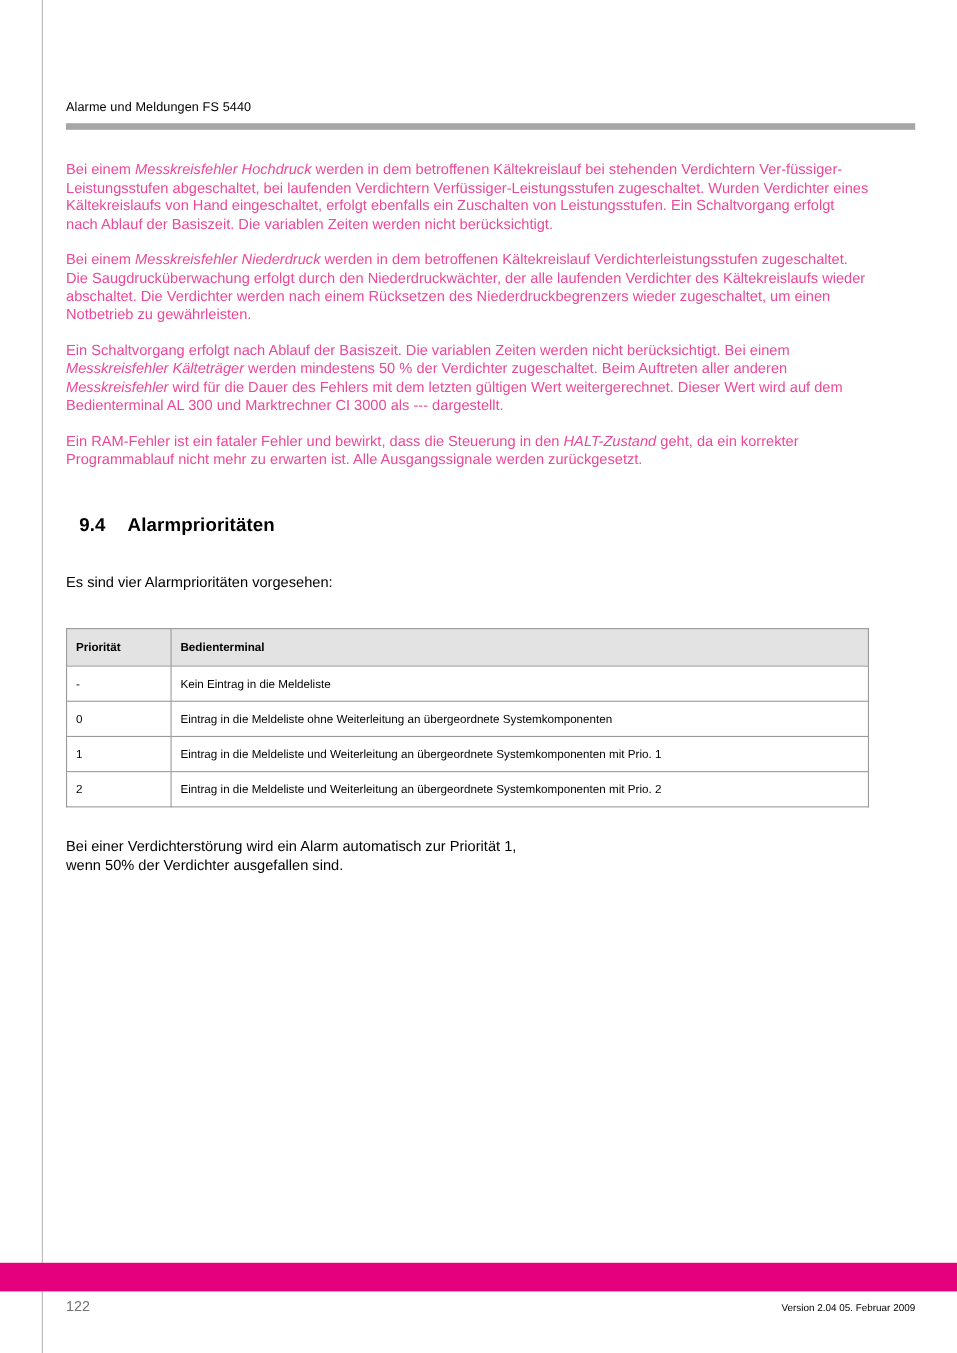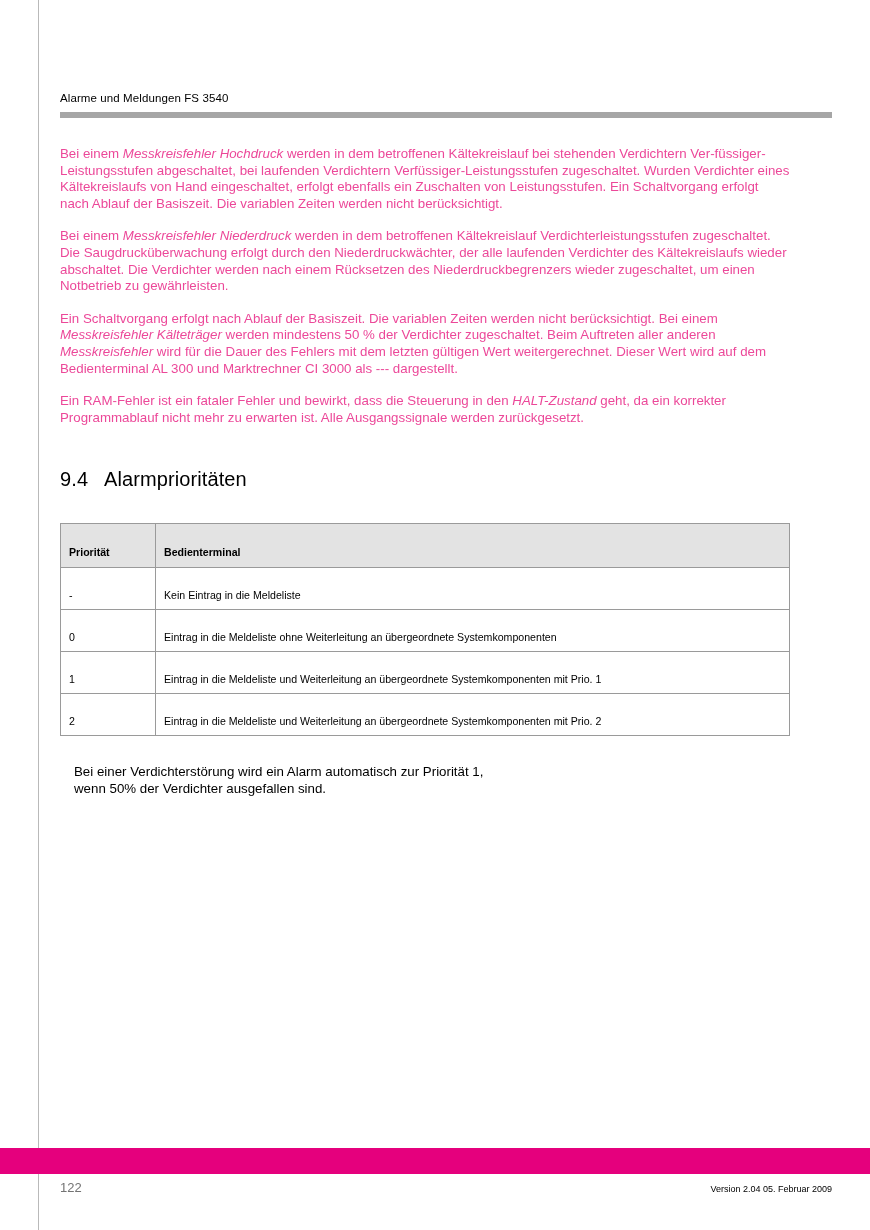--- a/index.html
+++ b/index.html
@@ -60,61 +60,61 @@
     font-size: 13.3px;
     line-height: 16.6px;
     margin: 0 0 16px 0;
     text-align: left;
     color: #ec4899;
   }
   p.body em {
     font-style: italic;
   }
   h2.section {
-    font-size: 20px;
-    font-weight: normal;
-    margin: 42px 0 0 0;
+    font-size: 17px;
+    font-weight: bold;
+    margin: 42px 0 0 12px;
     letter-spacing: 0.1px;
   }
   h2.section .num {
     display: inline-block;
     width: 44px;
   }
   p.lead {
     font-size: 13.3px;
     line-height: 16.6px;
     margin: 34px 0 0 0;
   }
   table.prio {
     margin-top: 32px;
     border-collapse: collapse;
     width: 730px;
     font-size: 10.6px;
   }
   table.prio th, table.prio td {
     border: 1px solid #9a9a9a;
-    padding: 19px 8px 6px 8px;
+    padding: 9px 8px 6px 8px;
     text-align: left;
     vertical-align: middle;
     line-height: 13px;
   }
   table.prio thead th {
     background: #e3e3e3;
     font-weight: bold;
     height: 18px;
   }
   table.prio td {
     height: 16px;
     background: #ffffff;
   }
   table.prio th.c1, table.prio td.c1 { width: 78px; }
   p.after-table {
     font-size: 13.3px;
     line-height: 16.6px;
-    margin: 28px 0 0 14px;
+    margin: 28px 0 0 0;
   }
   .footer-band {
     position: absolute;
     left: 0;
     top: 1148px;
     width: 870px;
     height: 26px;
     background: #e5007d;
   }
   .footer {
@@ -140,35 +140,36 @@
   }
 </style>
 </head>
 <body>
 
 <div class="page">
 
   <div class="left-rule"></div>
 
   <div class="header">
-    <div class="header-title">Alarme und Meldungen FS 3540</div>
+    <div class="header-title">Alarme und Meldungen FS 5440</div>
   </div>
   <div class="header-rule"></div>
 
   <div class="content">
 
     <p class="body" id="p1"><span>Bei einem </span><em>Messkreisfehler Hochdruck</em><span> werden in dem betroffenen Kältekreislauf bei stehenden Verdichtern Ver-füssiger-Leistungsstufen abgeschaltet, bei laufenden Verdichtern Verfüssiger-Leistungsstufen zugeschaltet. Wurden Verdichter eines Kältekreislaufs von Hand eingeschaltet, erfolgt ebenfalls ein Zuschalten von Leistungsstufen. Ein Schaltvorgang erfolgt nach Ablauf der Basiszeit. Die variablen Zeiten werden nicht berücksichtigt.</span></p>
     <p class="body" id="p2"><span>Bei einem </span><em>Messkreisfehler Niederdruck</em><span> werden in dem betroffenen Kältekreislauf Verdichterleistungsstufen zugeschaltet. Die Saugdrucküberwachung erfolgt durch den Niederdruckwächter, der alle laufenden Verdichter des Kältekreislaufs wieder abschaltet. Die Verdichter werden nach einem Rücksetzen des Niederdruckbegrenzers wieder zugeschaltet, um einen Notbetrieb zu gewährleisten.</span></p>
     <p class="body" id="p3"><span>Ein Schaltvorgang erfolgt nach Ablauf der Basiszeit. Die variablen Zeiten werden nicht berücksichtigt. Bei einem </span><em>Messkreisfehler Kälteträger</em><span> werden mindestens 50 % der Verdichter zugeschaltet. Beim Auftreten aller anderen </span><em>Messkreisfehler</em><span> wird für die Dauer des Fehlers mit dem letzten gültigen Wert weitergerechnet. Dieser Wert wird auf dem Bedienterminal AL 300 und Marktrechner CI 3000 als --- dargestellt.</span></p>
     <p class="body" id="p4"><span>Ein RAM-Fehler ist ein fataler Fehler und bewirkt, dass die Steuerung in den </span><em>HALT-Zustand</em><span> geht, da ein korrekter Programmablauf nicht mehr zu erwarten ist. Alle Ausgangssignale werden zurückgesetzt.</span></p>
 
     <h2 class="section">
       <span class="num">9.4</span><span>Alarmprioritäten</span>
     </h2>
 
+    <p class="lead">Es sind vier Alarmprioritäten vorgesehen:</p>
 
     <table class="prio">
       <thead>
         <tr>
           <th class="c1">Priorität</th>
           <th>Bedienterminal</th>
         </tr>
       </thead>
       <tbody id="table-body">
           <tr>

